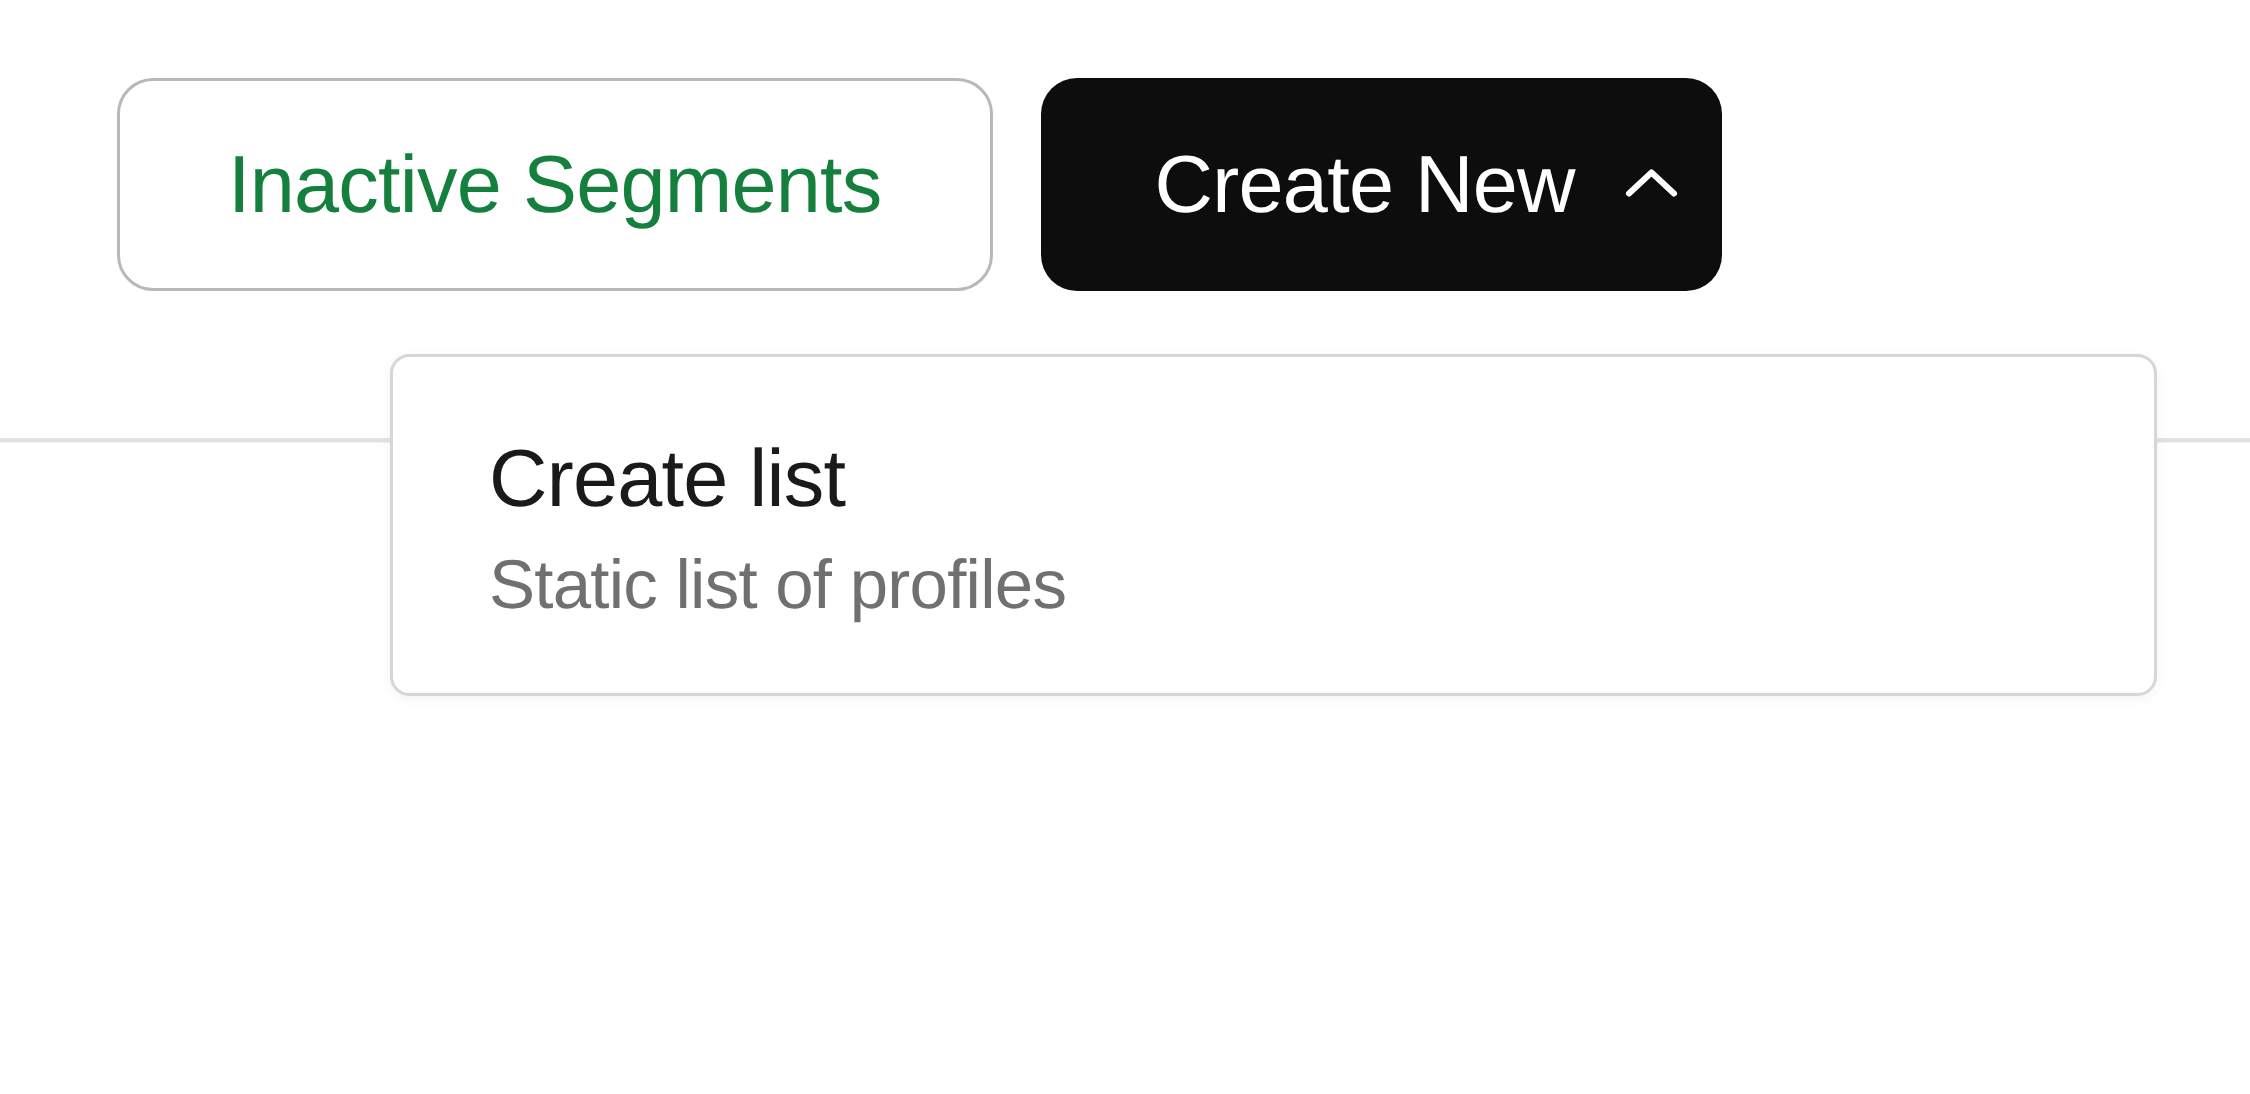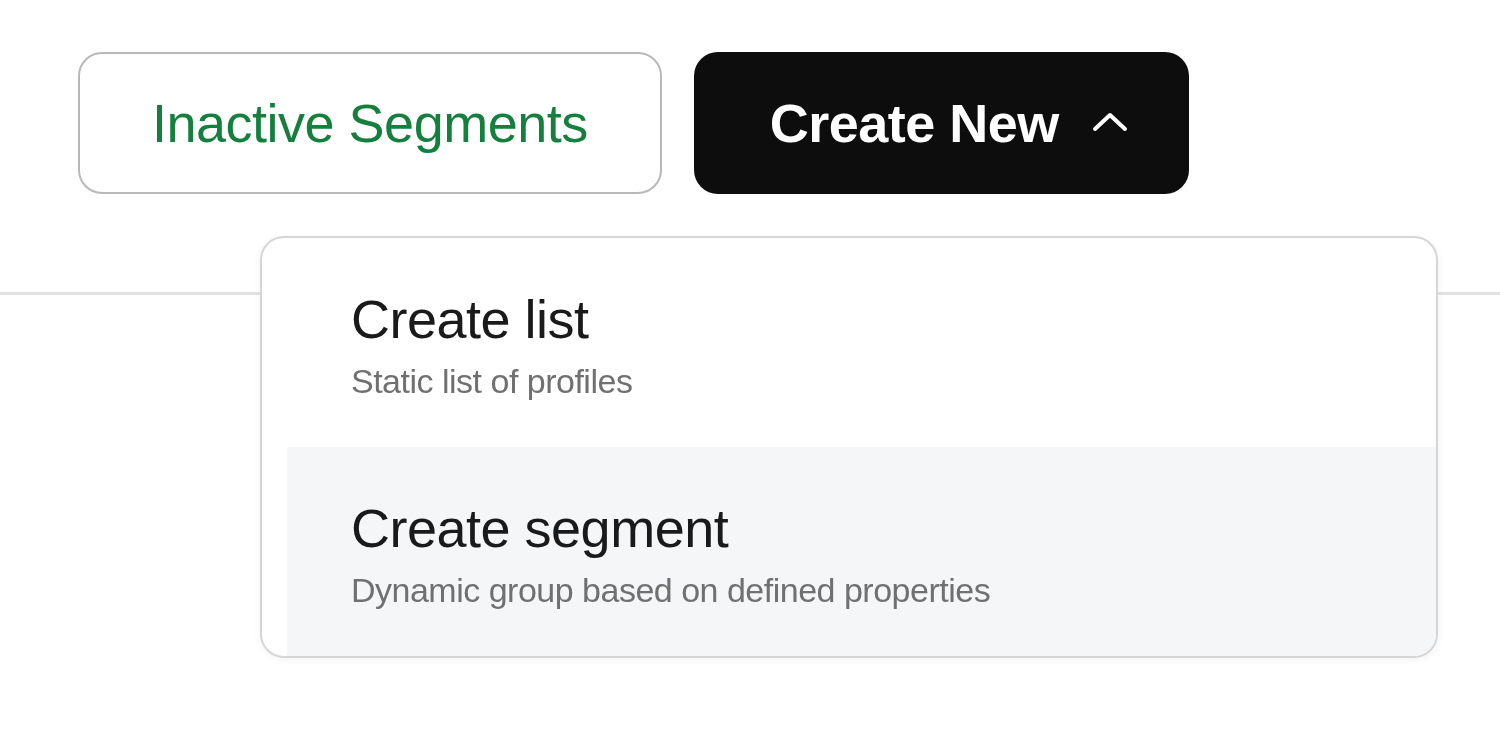--- a/index.html
+++ b/index.html
@@ -29,23 +29,23 @@
       font-size: 54px;
       font-weight: 500;
       color: #15803d;
       cursor: pointer;
       letter-spacing: -0.5px;
     }
     .btn-primary {
       background: #0d0d0d;
       border: none;
       border-radius: 24px;
-      padding: 38px 60px 38px 76px;
+      padding: 38px 28px 38px 76px;
       font-size: 54px;
-      font-weight: 700;
+      font-weight: 400;
       color: #ffffff;
       cursor: pointer;
       display: flex;
       align-items: center;
       gap: 32px;
       letter-spacing: -0.5px;
     }
     .chevron-up {
       width: 38px;
       height: 24px;
@@ -65,42 +65,41 @@
       background: #e2e2e2;
       z-index: 1;
     }
     .dropdown {
       position: absolute;
       left: 260px;
       top: 236px;
       width: 1178px;
       background: #ffffff;
       border: 2px solid #d6d6d6;
-      border-radius: 24px;
+      border-radius: 13px;
       box-shadow: 0 2px 8px rgba(0,0,0,0.05);
       z-index: 3;
       overflow: hidden;
-      padding-left: 25px;
     }
     .dropdown-item {
       padding: 50px 64px 46px 64px;
       cursor: pointer;
     }
     .dropdown-item.hover {
       background: #f5f6f7;
     }
     .dropdown-item-title {
       font-size: 54px;
       font-weight: 500;
       color: #1a1a1a;
       margin-bottom: 12px;
       letter-spacing: -0.5px;
     }
     .dropdown-item-desc {
-      font-size: 34px;
+      font-size: 46px;
       font-weight: 400;
       color: #707070;
       letter-spacing: -0.5px;
     }
   </style>
 </head>
 <body>
 
 <div class="toolbar">
   <button class="btn-outline">Inactive Segments</button>
@@ -114,17 +113,13 @@
   </button>
 </div>
 
 <div class="divider"></div>
 
 <div class="dropdown">
   <div class="dropdown-item">
     <div class="dropdown-item-title">Create list</div>
     <div class="dropdown-item-desc">Static list of profiles</div>
   </div>
-  <div class="dropdown-item hover">
-    <div class="dropdown-item-title">Create segment</div>
-    <div class="dropdown-item-desc">Dynamic group based on defined properties</div>
-  </div>
 </div>
 
 </body></html>

